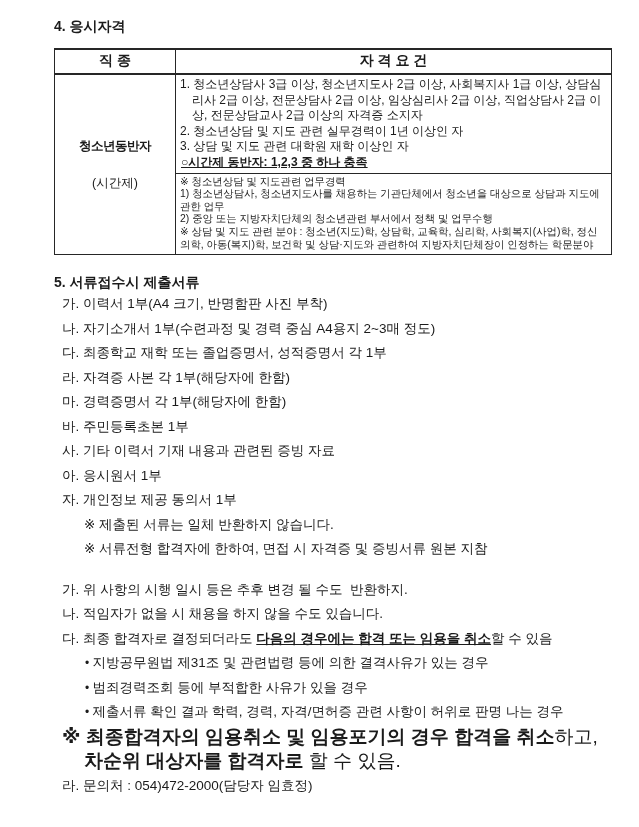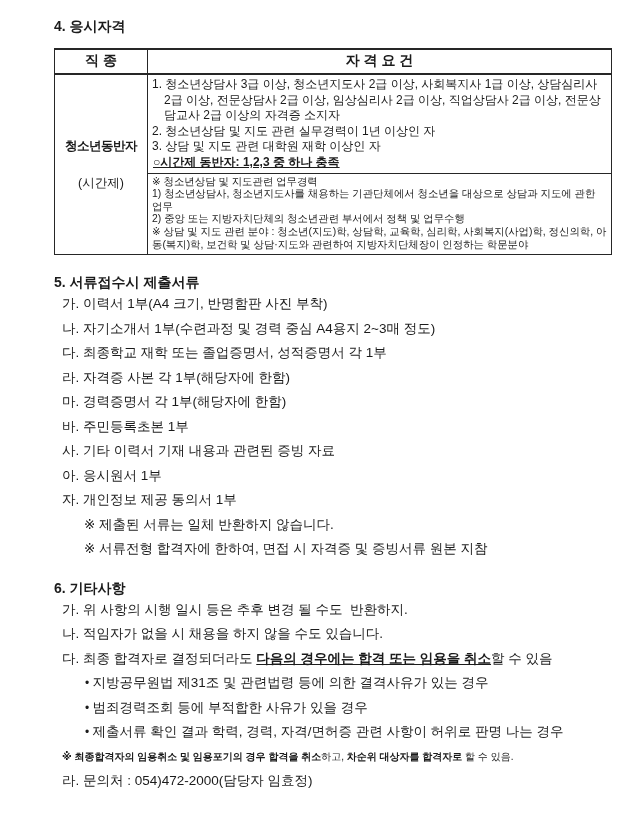--- a/index.html
+++ b/index.html
@@ -10,39 +10,39 @@
     -webkit-font-smoothing:antialiased;
   }
   .page{padding:16px 24px 0 52px;}
 
   
   .sec-h{font-size:14px;font-weight:700;margin:0 0 0 2px;line-height:20px;white-space:pre-wrap;}
 
   
   table.qual{border-collapse:collapse;width:558px;margin:12px 0 0 2px;table-layout:fixed;}
   table.qual th, table.qual td{border:1.6px solid #262626;}
-  table.qual th{font-size:14px;font-weight:700;padding:2px 6px 3px;border-bottom-width:2px;border-top-width:2px;}
+  table.qual th{font-size:14px;font-weight:700;padding:2px 20px 3px;border-bottom-width:2px;border-top-width:2px;}
   th.col-job{width:80px;}
   .job-cell{width:80px;text-align:center;font-size:12.5px;vertical-align:middle;padding:8px 1px;}
   .job-cell .l1{font-weight:700;letter-spacing:-0.5px;}
   .job-cell .l2{margin-top:20px;}
   .req-cell{font-size:12px;line-height:15.6px;padding:2px 5px 2px 4px;vertical-align:top;border-bottom-width:2.4px;}
   .req{padding-left:12px;text-indent:-12px;white-space:pre-wrap;}
   .req-highlight{font-weight:700;text-decoration:underline;padding-left:1px;white-space:pre-wrap;}
   .note-cell{font-size:10.4px;line-height:12.6px;padding:2px 4px 3px;vertical-align:top;}
   .note-cell .nl{white-space:pre-wrap;}
 
   
   .sec5{margin-top:17px;}
   .sec6{margin-top:16px;}
   .line{font-size:13.5px;line-height:24.5px;padding-left:10px;white-space:pre-wrap;}
   .note-line{padding-left:32px;}
   .bullet-line{padding-left:46px;text-indent:-13px;}
   .bullet-line::before{content:"\2022  ";font-size:12px;}
-  .hang-note{padding-left:32px;text-indent:-22px;line-height:24.5px;font-size:10px;white-space:pre-wrap;}
+  .hang-note{padding-left:32px;text-indent:-22px;line-height:24.5px;font-size:19px;white-space:pre-wrap;}
 </style>
 </head>
 <body>
 
 <div class="page">
 
   <div class="sec-h">4. 응시자격</div>
 
   <table class="qual">
     <tbody>
@@ -82,21 +82,20 @@
     <div class="line">마. 경력증명서 각 1부(해당자에 한함)</div>
     <div class="line">바. 주민등록초본 1부</div>
     <div class="line">사. 기타 이력서 기재 내용과 관련된 증빙 자료</div>
     <div class="line">아. 응시원서 1부</div>
     <div class="line">자. 개인정보 제공 동의서 1부</div>
     <div class="line note-line">※ 제출된 서류는 일체 반환하지 않습니다.</div>
     <div class="line note-line">※ 서류전형 합격자에 한하여, 면접 시 자격증 및 증빙서류 원본 지참</div>
   </div>
 
   <div class="sec6">
-    <div class="sec-h">6. 기타사항</div>
     <div class="line">가. 위 사항의 시행 일시 등은 추후 변경 될 수도  반환하지.</div>
     <div class="line">나. 적임자가 없을 시 채용을 하지 않을 수도 있습니다.</div>
     <div class="line"><span>다. 최종 합격자로 결정되더라도 </span><span style="font-weight: 700; text-decoration: underline;">다음의 경우에는 합격 또는 임용을 취소</span><span>할 수 있음</span></div>
     <div class="line bullet-line">지방공무원법 제31조 및 관련법령 등에 의한 결격사유가 있는 경우</div>
     <div class="line bullet-line">범죄경력조회 등에 부적합한 사유가 있을 경우</div>
     <div class="line bullet-line">제출서류 확인 결과 학력, 경력, 자격/면허증 관련 사항이 허위로 판명 나는 경우</div>
     <div class="hang-note"><span style="font-weight: 700;">※ </span><span style="font-weight: 700;">최종합격자의 임용취소 및 임용포기의 경우 합격을 취소</span><span>하고, </span><span style="font-weight: 700;">차순위 대상자를 합격자로</span><span> 할 수 있음.</span></div>
     <div class="line">라. 문의처 : 054)472-2000(담당자 임효정)</div>
   </div>
 

